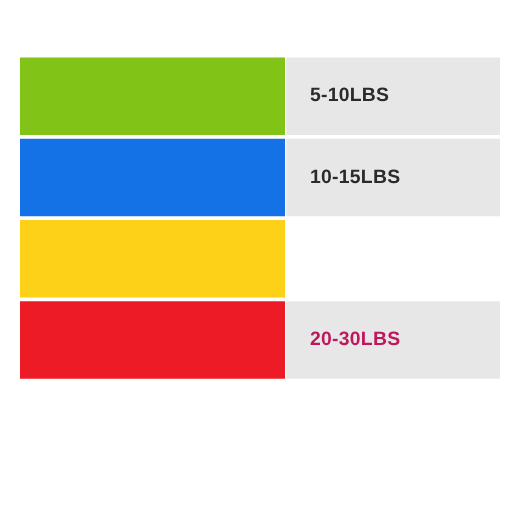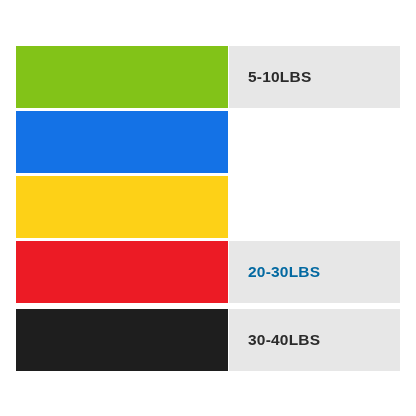--- a/index.html
+++ b/index.html
@@ -66,33 +66,30 @@
 
   <div class="row" style="top:46px;">
     <div class="swatch" style="background: rgb(130, 195, 24);"></div>
     <div class="label-panel" style="background: rgb(231, 231, 231);">
       <span class="label-text" style="color: rgb(43, 43, 43);">5-10LBS</span>
     </div>
   </div>
 
   <div class="row" style="top:111px;">
     <div class="swatch" style="background: rgb(20, 114, 230);"></div>
+    <div class="label-panel" style="background: rgb(231, 231, 231);">
+      <span class="label-text" style="color: rgb(43, 43, 43);">10-15LBS</span>
+    </div>
   </div>
 
   <div class="row" style="top:176px;">
     <div class="swatch" style="background: rgb(253, 209, 23);"></div>
   </div>
 
   <div class="row" style="top:241px;">
     <div class="swatch" style="background: rgb(236, 27, 37);"></div>
     <div class="label-panel" style="background: rgb(231, 231, 231);">
-      <span class="label-text" style="color: #0369a1;">20-30LBS</span>
+      <span class="label-text" style="color: #be185d;">20-30LBS</span>
     </div>
   </div>
 
-  <div class="row" style="top:309px;">
-    <div class="swatch" style="background: rgb(30, 30, 30);"></div>
-    <div class="label-panel" style="background: rgb(231, 231, 231);">
-      <span class="label-text" style="color: rgb(43, 43, 43);">30-40LBS</span>
-    </div>
-  </div>
 
 </div>
 
 </body></html>

